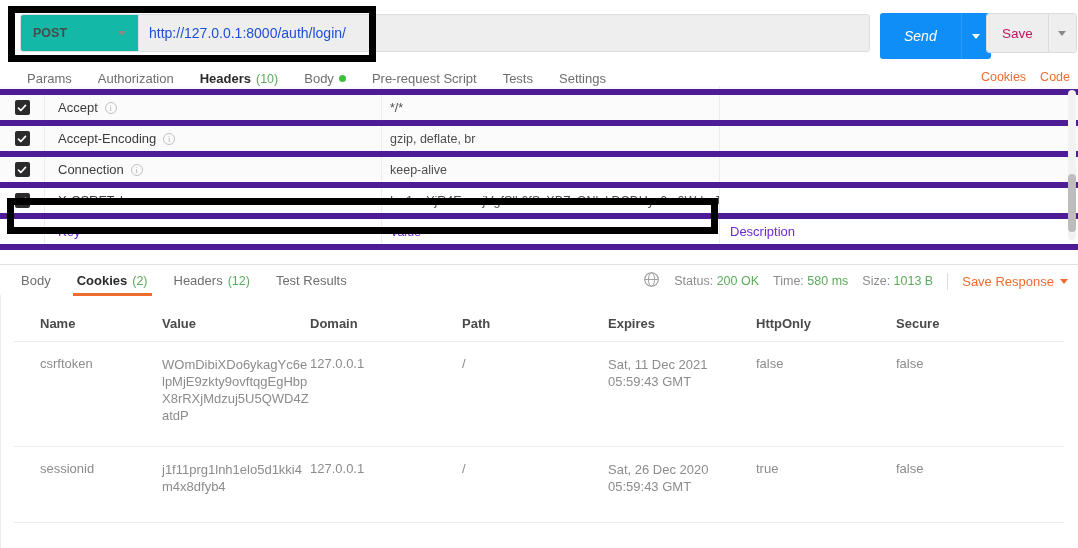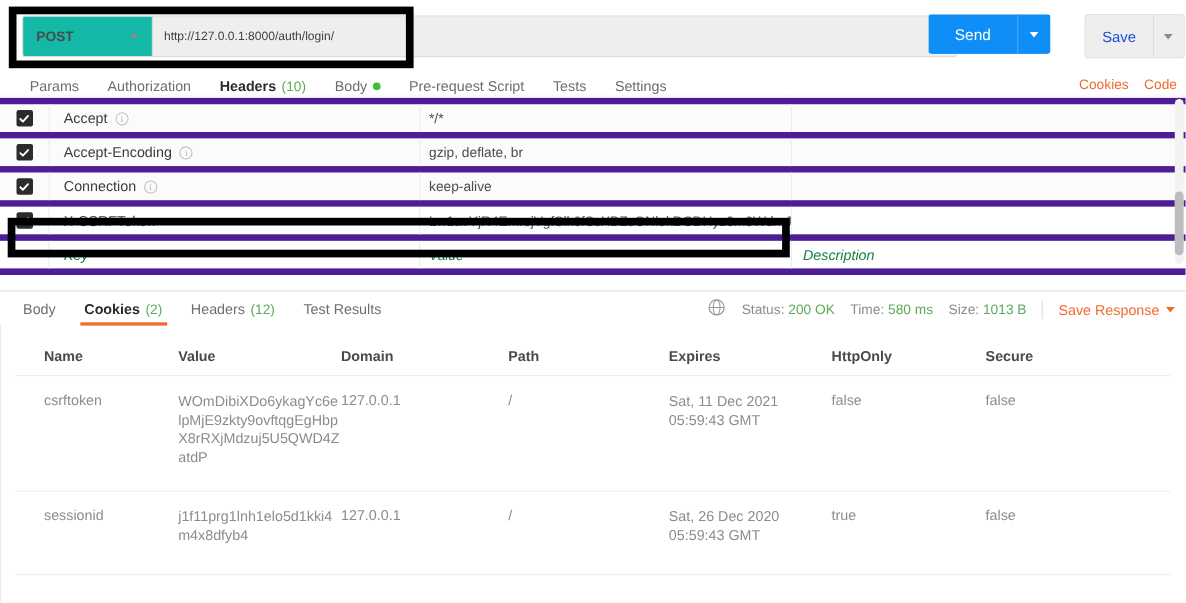--- a/index.html
+++ b/index.html
@@ -31,44 +31,44 @@
     padding: 0 12px;
     background: #14b8a6;
     border-right: 1px solid #dedede;
     font-size: 12.5px; color: #4a4a4a; font-weight: 600;
     cursor: pointer;
   }
   .caret { width: 0; height: 0; border-left: 4.5px solid transparent; border-right: 4.5px solid transparent; border-top: 5px solid #8a8a8a; }
   .url-input {
     flex: 1; height: 100%;
     display: flex; align-items: center; padding: 0 10px;
-    background: #eeeeee; color: #404040; font-size: 11px;
+    background: #eeeeee; color: #1d4ed8; font-size: 14px;
     cursor: text;
   }
   .send-btn {
-    position: absolute; left: 844px; top: 13px;
-    display: flex; height: 36px; border-radius: 3px; overflow: hidden;
+    position: absolute; left: 880px; top: 13px;
+    display: flex; height: 46px; border-radius: 3px; overflow: hidden; font-style: italic;
   }
   .send-main {
     background: #0f8ef7; color: #fff; font-size: 14px;
     padding: 0 24px; display: flex; align-items: center; justify-content: center;
     cursor: pointer;
   }
   .send-arrow {
     background: #0f8ef7; width: 30px;
     display: flex; align-items: center; justify-content: center;
     border-left: 1px solid #2f9bf9; cursor: pointer;
   }
   .caret-white { width: 0; height: 0; border-left: 4.5px solid transparent; border-right: 4.5px solid transparent; border-top: 5px solid #fff; }
   .save-btn {
     position: absolute; left: 986px; top: 13px;
     display: flex; height: 40px; border: 1px solid #dcdcdc; border-radius: 3px; overflow: hidden;
   }
   .save-main {
-    background: #eeeeee; color: #1d4ed8; font-size: 13.5px;
+    background: #eeeeee; color: #be185d; font-size: 13.5px;
     padding: 0 15px; display: flex; align-items: center; cursor: pointer;
   }
   .save-arrow {
     background: #eeeeee; width: 28px;
     display: flex; align-items: center; justify-content: center;
     border-left: 1px solid #dcdcdc; cursor: pointer;
   }
 
   
   .annot {
@@ -147,21 +147,21 @@
     padding-left: 8px;
     border-right: 1px solid #ededed;
     color: #4d4d4d; font-size: 12.5px;
     overflow: hidden; white-space: nowrap;
   }
   .cell-desc {
     flex: 1; height: 100%;
     display: flex; align-items: center; padding-left: 10px;
     color: #bdbdbd; font-size: 13px;
   }
-  .ph { color: #15803d; font-style: italic; }
+  .ph { color: #6d28d9; }
   .info-i {
     width: 12px; height: 12px; border-radius: 50%;
     border: 1px solid #c2c2c2; color: #b0b0b0;
     font-size: 8.5px; line-height: 10px; text-align: center;
     font-family: "Liberation Serif", serif;
     cursor: pointer; flex: none;
   }
   .hdr-scrollbar {
     position: absolute; right: 2px; top: 90px;
     width: 8px; height: 150px;

